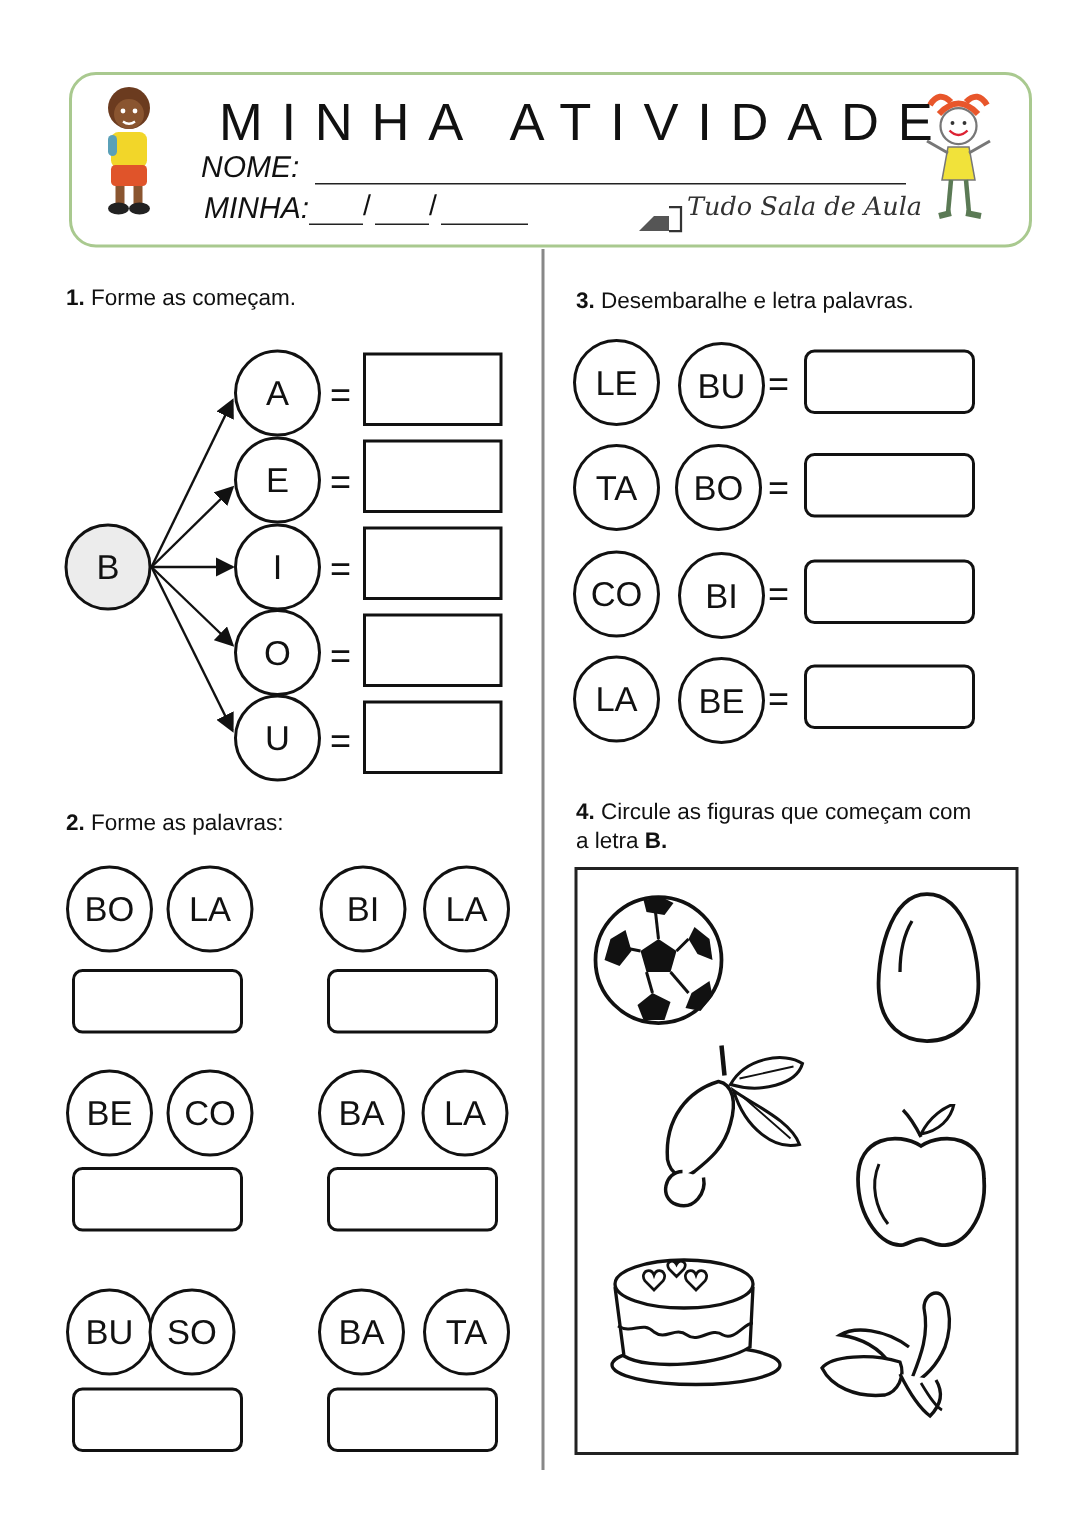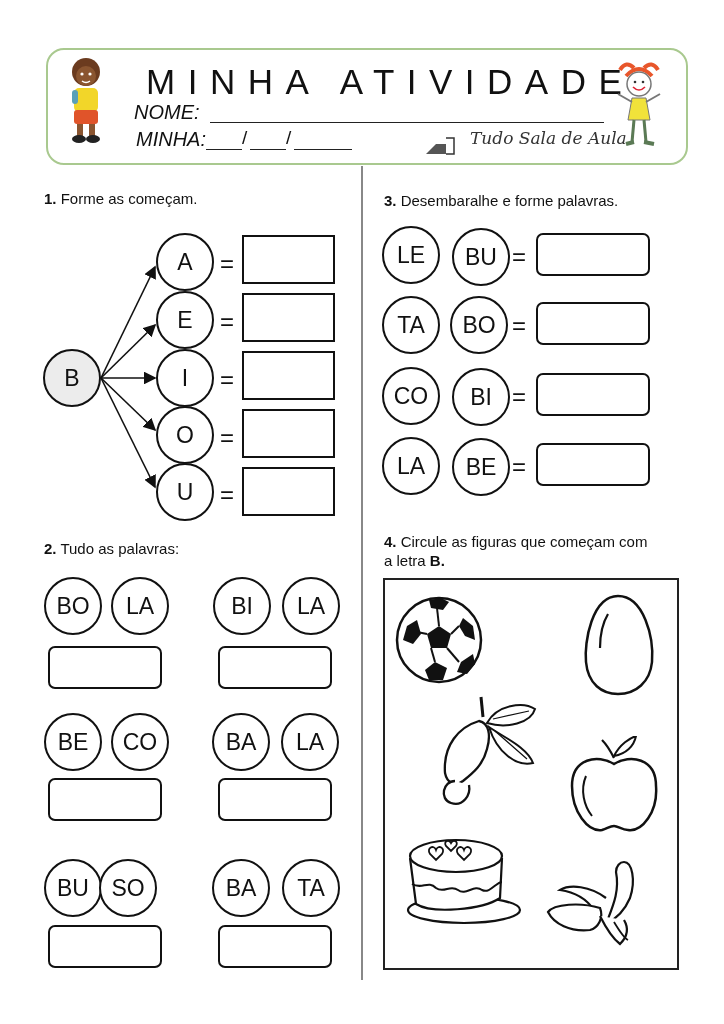--- a/index.html
+++ b/index.html
@@ -68,21 +68,21 @@
 <div class="abs date-seg" style="left:206px;width:36px"></div>
 <div class="abs slash" style="left:242px">/</div>
 <div class="abs date-seg" style="left:250px;width:36px"></div>
 <div class="abs slash" style="left:286px">/</div>
 <div class="abs date-seg" style="left:294px;width:58px"></div>
 
 <svg class="abs" style="left:424px;top:134px" width="36" height="22" viewBox="0 0 36 22">
   <path d="M2 20 L12 10 L22 10 L22 20 Z" fill="#555"></path>
   <path d="M22 4 L30 4 L30 20 L22 20" stroke="#333" stroke-width="1.5" fill="none"></path>
 </svg>
-<div class="abs logo" style="left:470px">Tudo Sala de Aula</div>
+<div class="abs logo" style="left:458px">Tudo Sala de Aula</div>
 
 <svg class="abs" style="left:612px;top:58px" width="54" height="94" viewBox="0 0 54 94">
   <path d="M8 12 q6 -10 14 -2" stroke="#e8562b" stroke-width="4" fill="none"></path>
   <path d="M46 12 q-6 -10 -14 -2" stroke="#e8562b" stroke-width="4" fill="none"></path>
   <path d="M14 18 q13 -14 26 0" stroke="#e8562b" stroke-width="4" fill="none"></path>
   <circle cx="27" cy="26" r="12" fill="#fff" stroke="#777" stroke-width="1.5"></circle>
   <circle cx="23" cy="24" r="1.3" fill="#333"></circle>
     <circle cx="31" cy="24" r="1.3" fill="#333"></circle>
   <path d="M21 29 q6 6 12 0" stroke="#d23" stroke-width="1.6" fill="none"></path>
   <path d="M20 40 L34 40 L38 62 L16 62 Z" fill="#f1e23a" stroke="#777" stroke-width="1"></path>
@@ -143,21 +143,21 @@
 <div class="abs eq" style="left:220px;top:424px">=</div>
 <div class="abs sq-box" style="left:242px;top:409px;width:93px;height:49px"></div>
 
 <div class="abs circle c-small" style="left:156px;top:463px">
     <span>U</span>
   </div>
 <div class="abs eq" style="left:220px;top:481px">=</div>
 <div class="abs sq-box" style="left:242px;top:467px;width:93px;height:49px"></div>
 
 <div class="abs heading" style="left:44px;top:540px">
-  <b>2.</b> <span>Tudo as palavras:</span>
+  <b>2.</b> <span>Forme as palavras:</span>
 </div>
 
 <div class="abs circle c-small" style="left:44px;top:577px">
     <span>BO</span>
   </div>
 <div class="abs circle c-small" style="left:111px;top:577px">
     <span>LA</span>
   </div>
 <div class="abs rbox" style="left:48px;top:646px;width:114px;height:43px"></div>
 
@@ -195,21 +195,21 @@
 
 <div class="abs circle c-small" style="left:212px;top:859px">
     <span>BA</span>
   </div>
 <div class="abs circle c-small" style="left:282px;top:859px">
     <span>TA</span>
   </div>
 <div class="abs rbox" style="left:218px;top:925px;width:114px;height:43px"></div>
 
 <div class="abs heading" style="left:384px;top:192px">
-  <b>3.</b> <span>Desembaralhe e forme palavras.</span>
+  <b>3.</b> <span>Desembaralhe e letra palavras.</span>
 </div>
 
 <div class="abs circle c-small" style="left:382px;top:226px">
     <span>LE</span>
   </div>
 <div class="abs circle c-small" style="left:452px;top:228px">
     <span>BU</span>
   </div>
 <div class="abs eq" style="left:512px;top:243px">=</div>
 <div class="abs rbox" style="left:536px;top:233px;width:114px;height:43px"></div>

